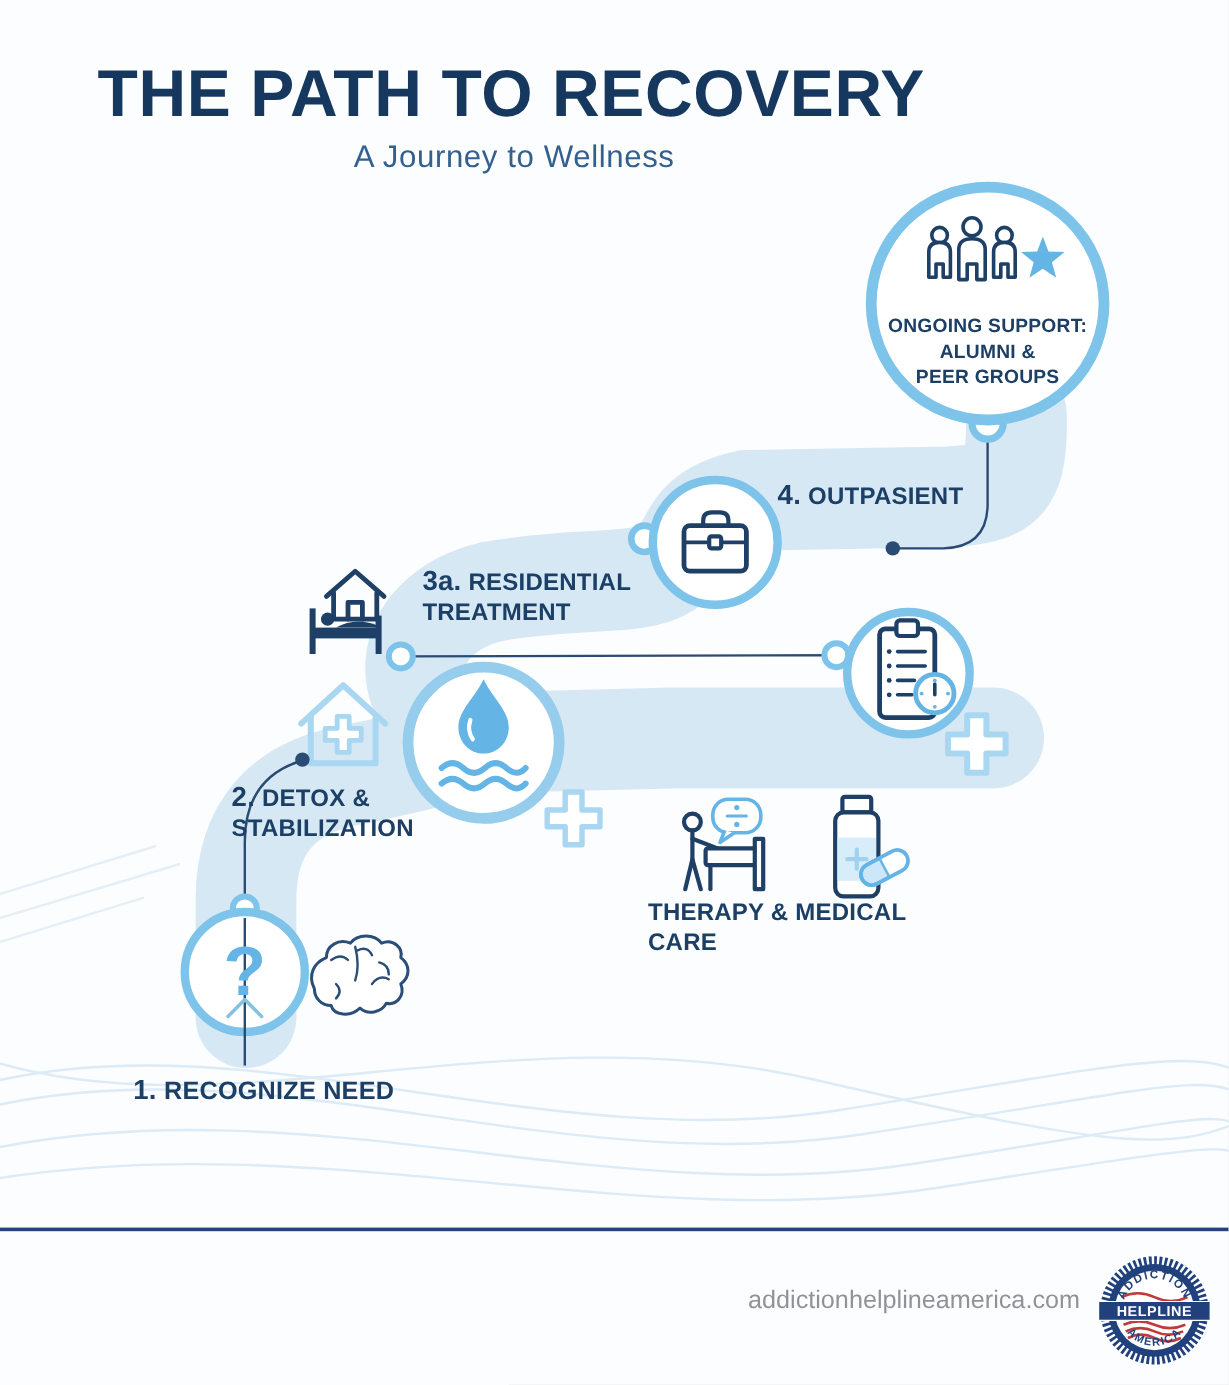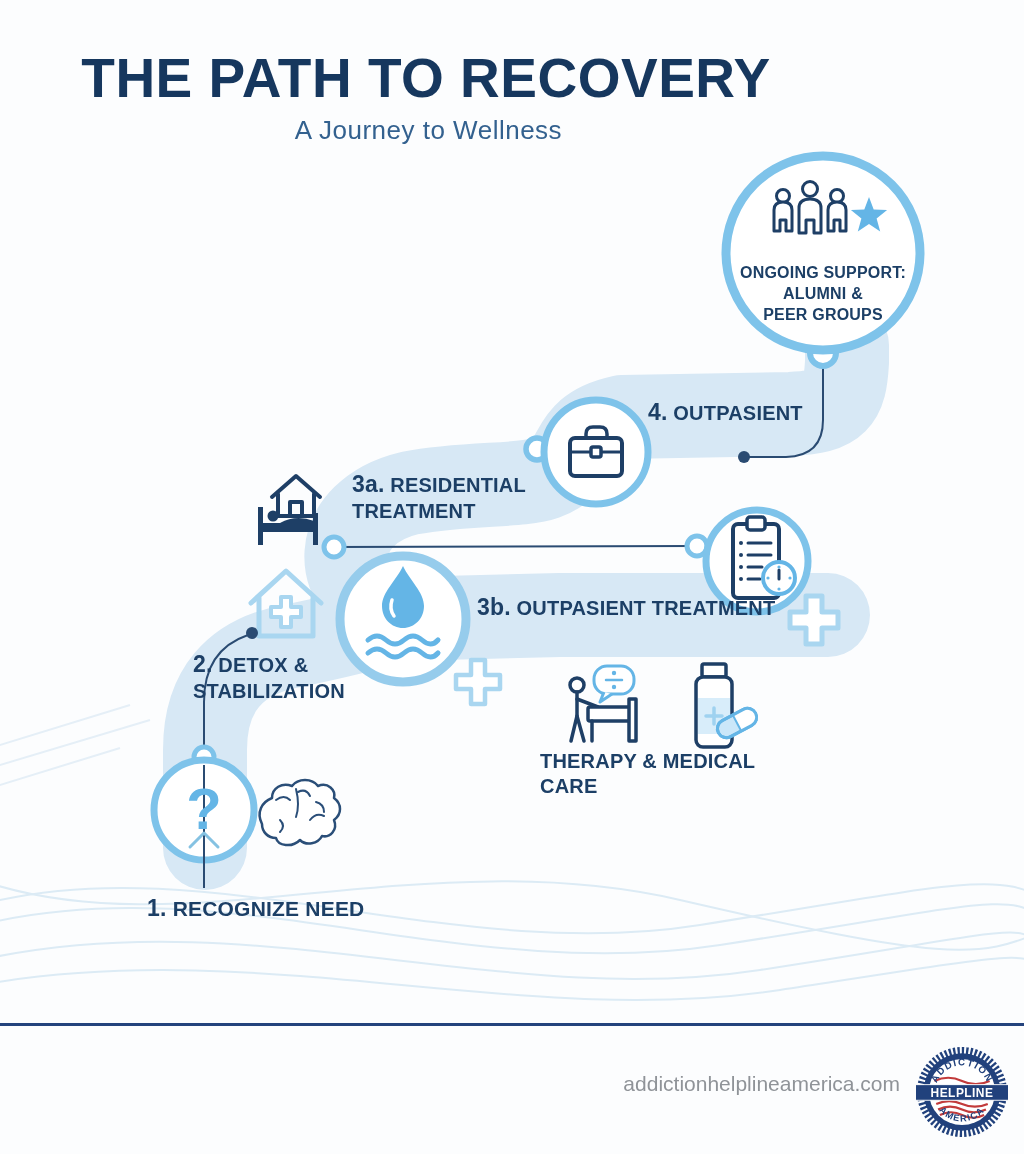--- a/index.html
+++ b/index.html
@@ -206,34 +206,30 @@
   </div>
 
   <div class="txt step-label center" style="left:352px;top:470px;width:220px;">
     <div>
       <span class="num">3a.</span>
       <span>RESIDENTIAL</span>
     </div>
     <div>TREATMENT</div>
   </div>
 
-  <div class="txt step-label" style="left:477px;top:593px;">
-    <span class="num">3b.</span>
-    <span>OUTPASIENT TREATMENT</span>
-  </div>
 
   <div class="txt step-label center" style="left:193px;top:650px;width:200px;">
     <div>
       <span class="num">2.</span>
       <span>DETOX &amp;</span>
     </div>
     <div>STABILIZATION</div>
   </div>
 
-  <div class="txt step-label" style="left:111px;top:894px;font-size:21px;margin-left:36px;">
+  <div class="txt step-label" style="left:111px;top:894px;font-size:21px;">
     <span class="num">1.</span>
     <span>RECOGNIZE NEED</span>
   </div>
 
   <div class="txt step-label center" style="left:540px;top:749px;width:240px;">THERAPY &amp; MEDICAL CARE</div>
 
   <div class="divider"></div>
   <div class="footer-block">
     <div class="site">addictionhelplineamerica.com</div>
   </div>

